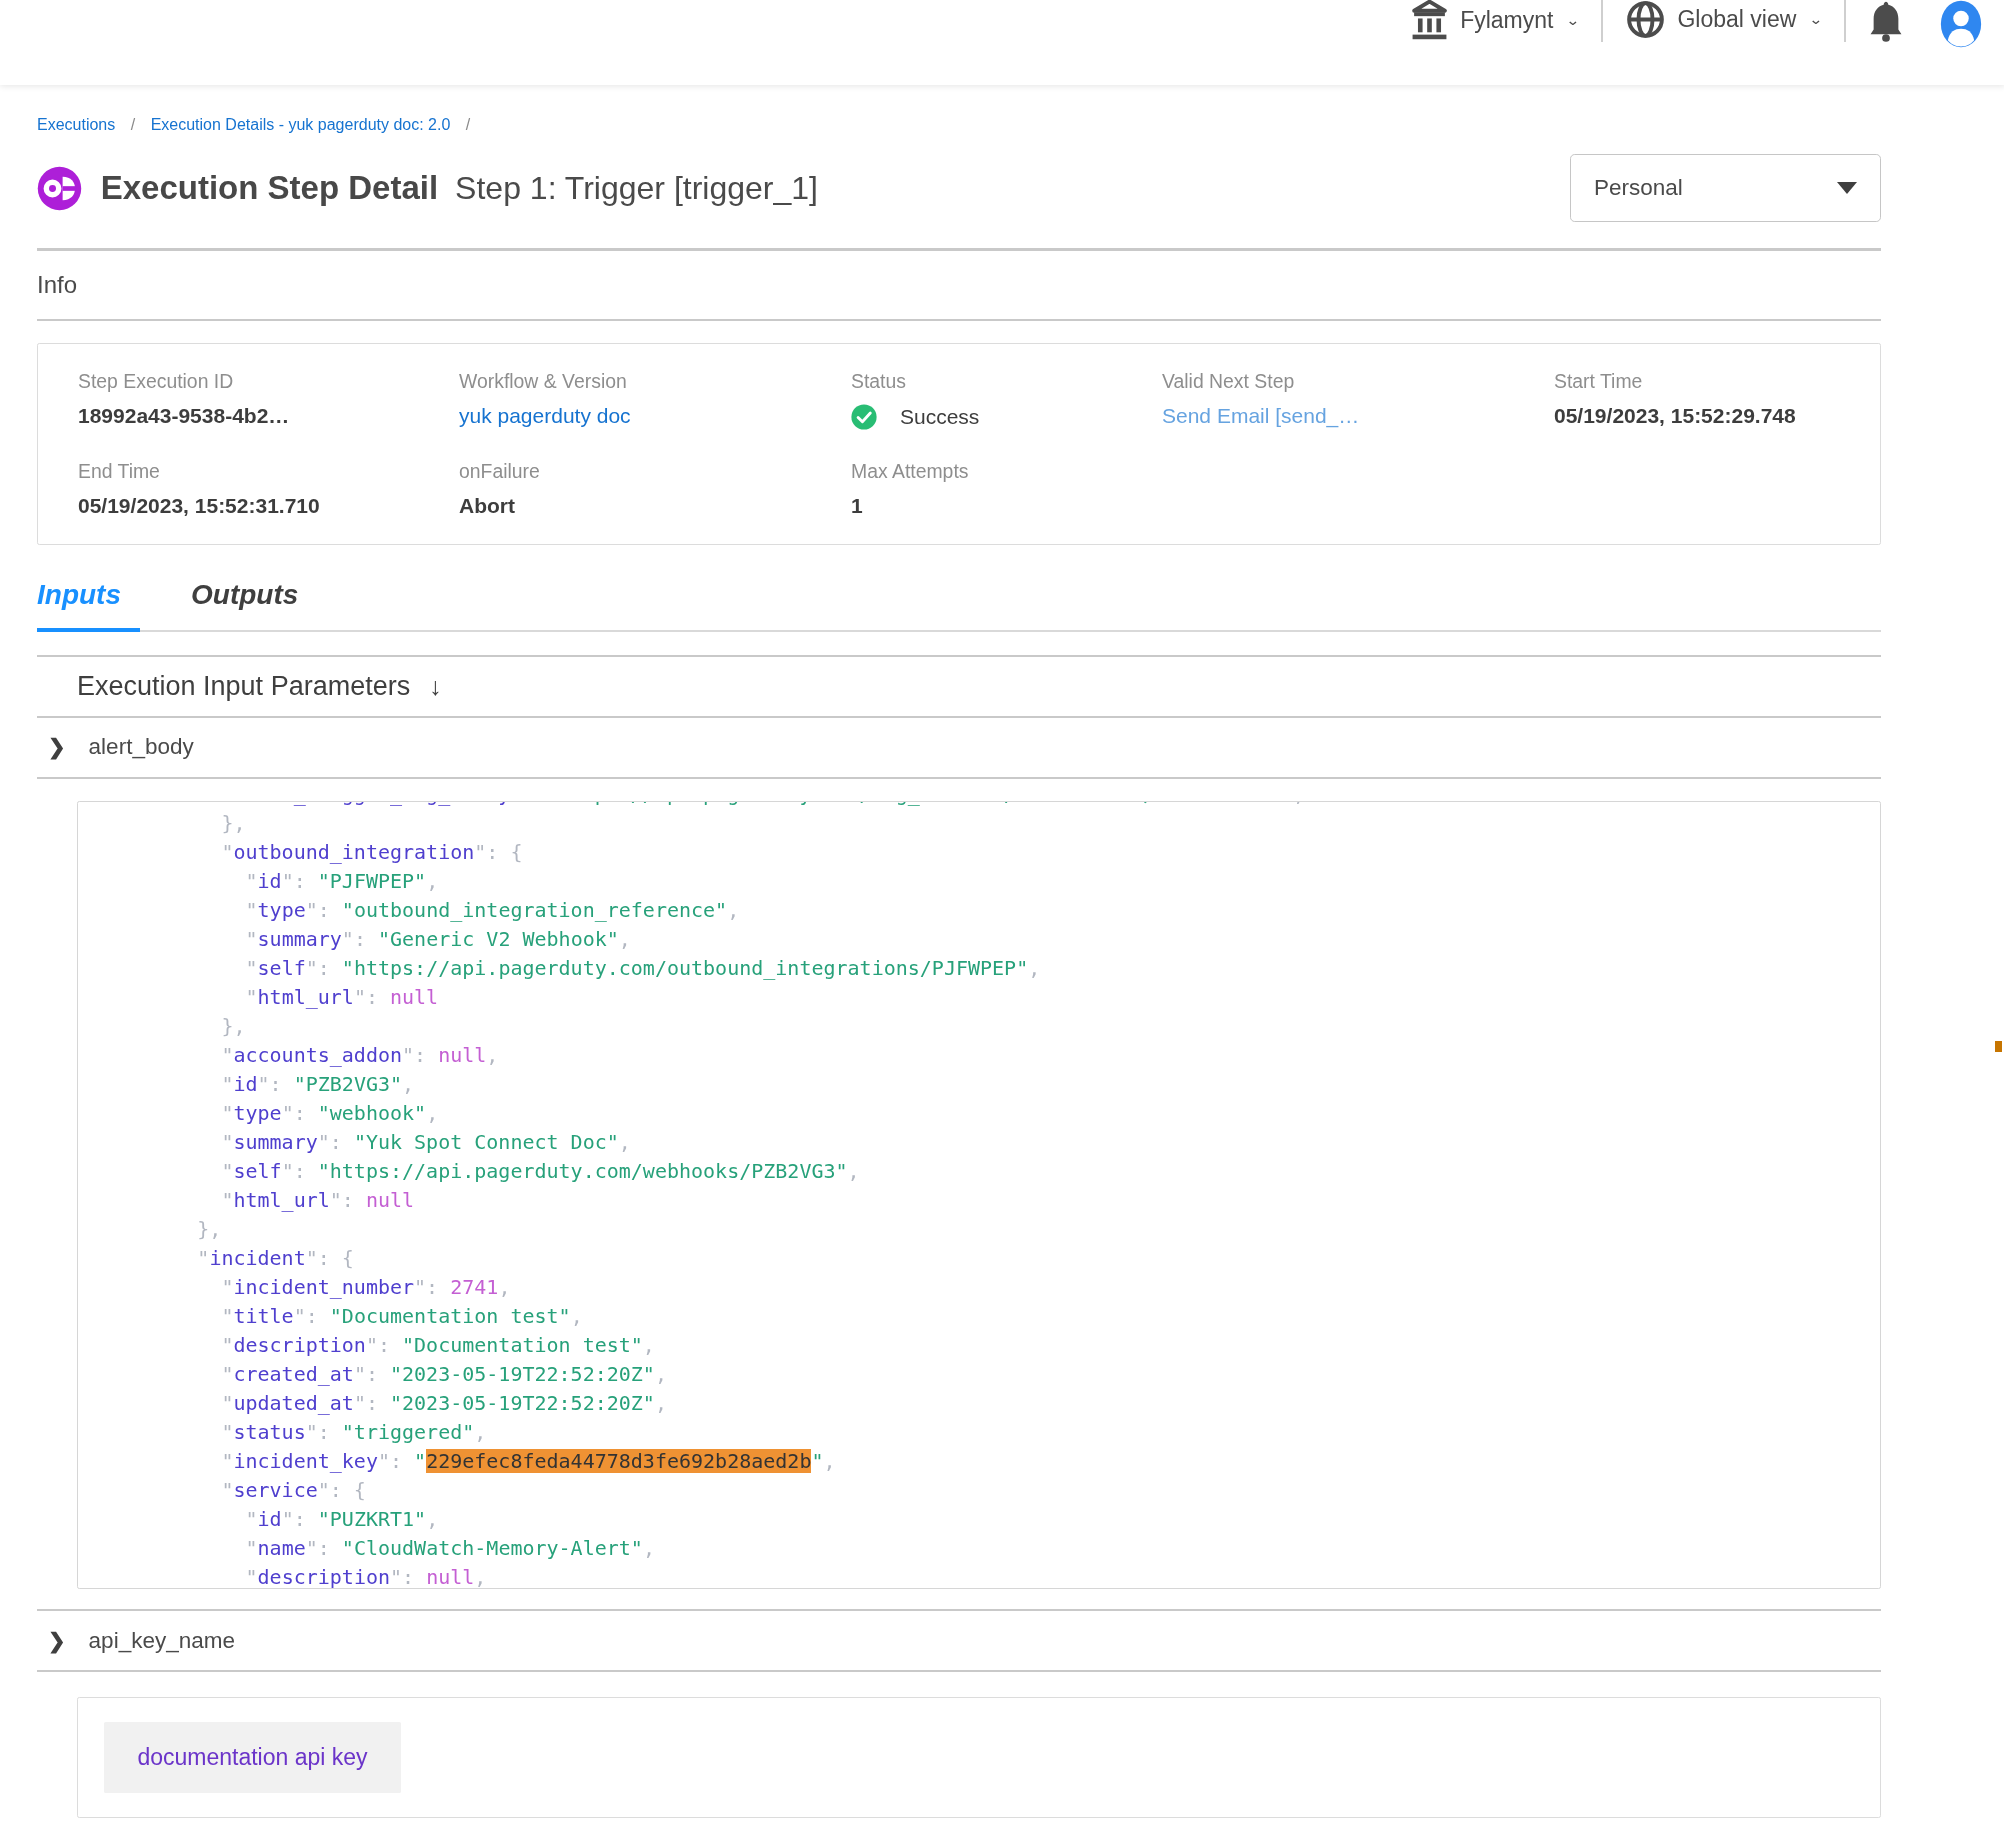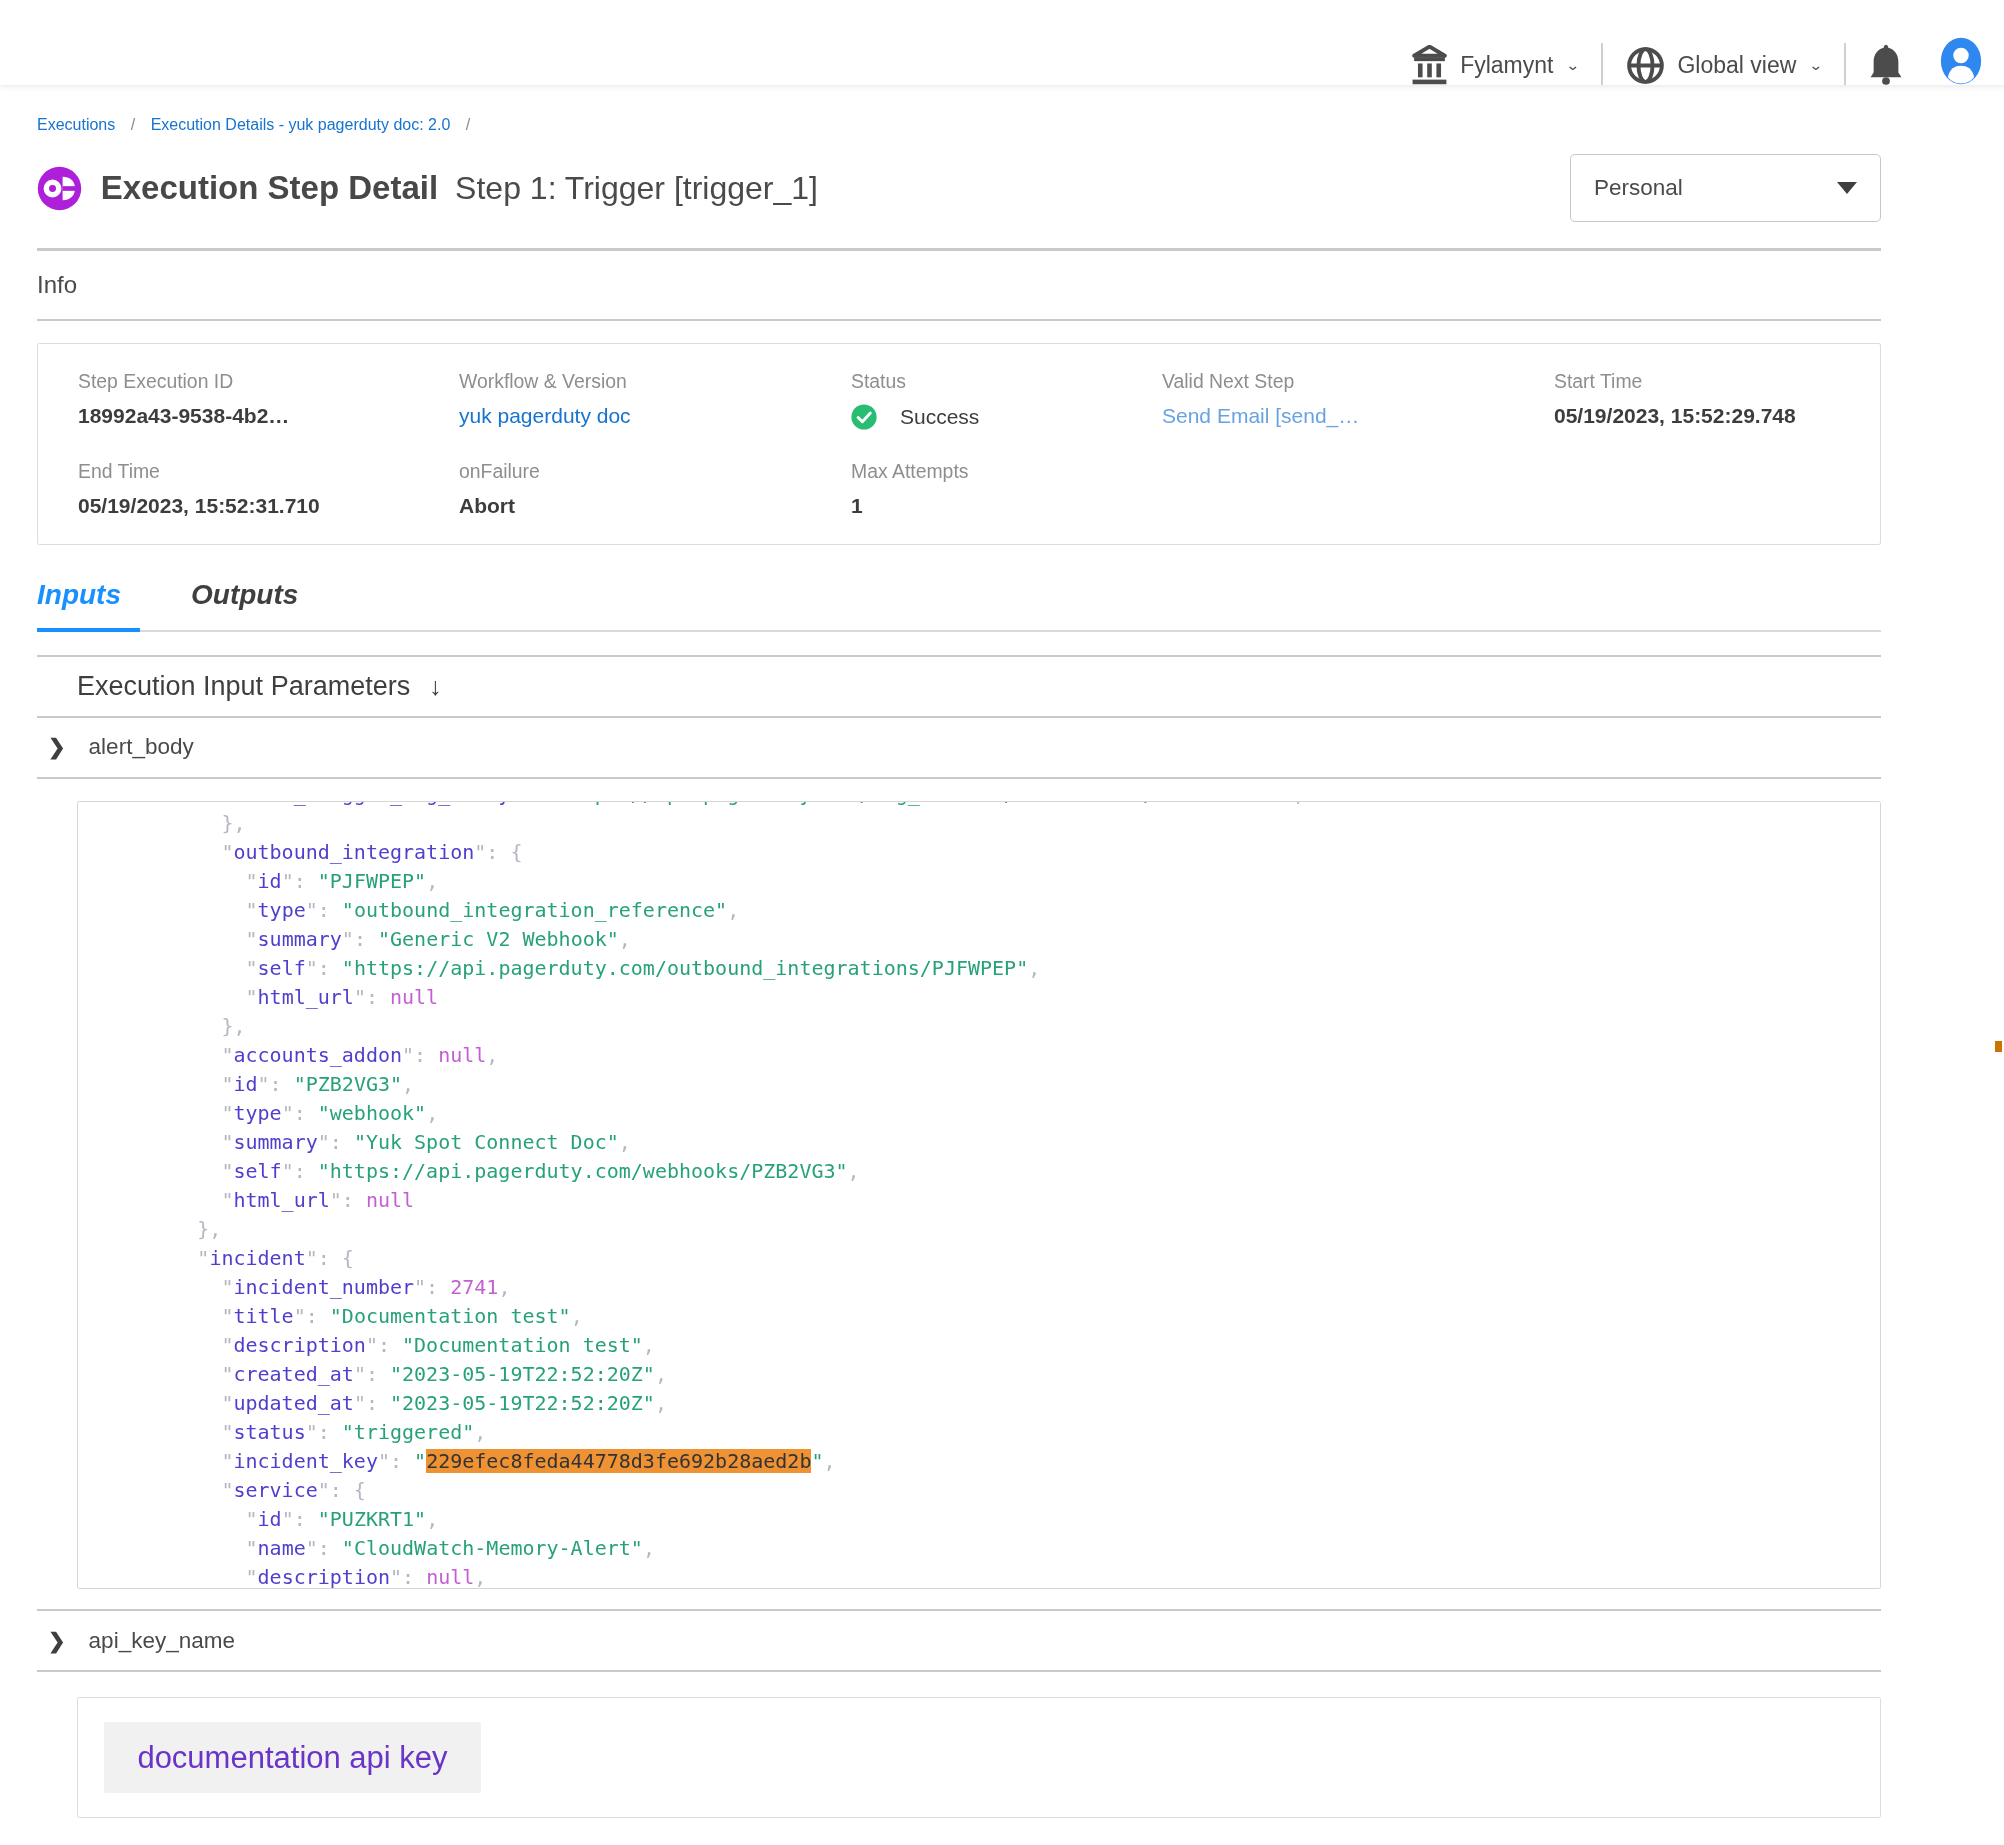--- a/index.html
+++ b/index.html
@@ -1,21 +1,21 @@
 <!DOCTYPE html>
 <html style="font-size:12.4px"><head>
 <meta charset="utf-8">
 <style>
   * { margin:0; padding:0; box-sizing:border-box; }
   html,body { width:2005px; height:1846px; background:#fff; overflow:hidden;
     font-family:"Liberation Sans", sans-serif; color:#464646; }
 
   
   .topbar { height:85px; background:#fff; box-shadow:0 2.3px 6.2px rgba(0,0,0,.10);
-    display:flex; align-items:flex-end; justify-content:flex-end; padding-right:22px;
+    display:flex; align-items:flex-start; justify-content:flex-end; padding-right:22px;
     position:relative; z-index:5; }
   .topbar-group { display:flex; align-items:center; gap:12.4px; font-size:23px; color:#4b4b4b; cursor:pointer; }
   .topbar-divider { width:1.6px; height:42px; background:#cfcfcf; margin:0 23px; }
   .chev { font-size:17px; color:#4b4b4b; transform:scaleY(.8); letter-spacing:-1.6px; }
   .bell-wrap { margin-right:36px; }
   .icon-svg { display:block; }
 
   
   .main { padding:0 124px 0 37px; }
   .divider { height:2.3px; background:#c9c9c9; }
@@ -78,21 +78,21 @@
   .cp { color:#b2b7c1; }
   .ck { color:#4f3fce; }
   .cs { color:#27a17a; }
   .cv { color:#c45fd3; }
   .ch { background:#ef9233; color:#333333; }
 
   
   .value-box { margin:25px 0 26.4px 40px; border:1.6px solid #dcdcdc; border-radius:2.3px;
     height:121px; display:flex; align-items:center; padding-left:26.4px; background:#fff; }
   .chip { background:#f1f1f1; border-radius:1.6px; padding:0 33px; height:71px;
-    display:flex; align-items:center; font-size:31px; color:#6b34c9; }
+    display:flex; align-items:center; font-size:23px; color:#6b34c9; }
 
   
   .scroll-marker { position:absolute; right:2.3px; top:1041px; width:7px; height:11px;
     background:#c77500; }
 </style>
 </head>
 <body>
 
 <div class="topbar">
   <div class="topbar-group">

